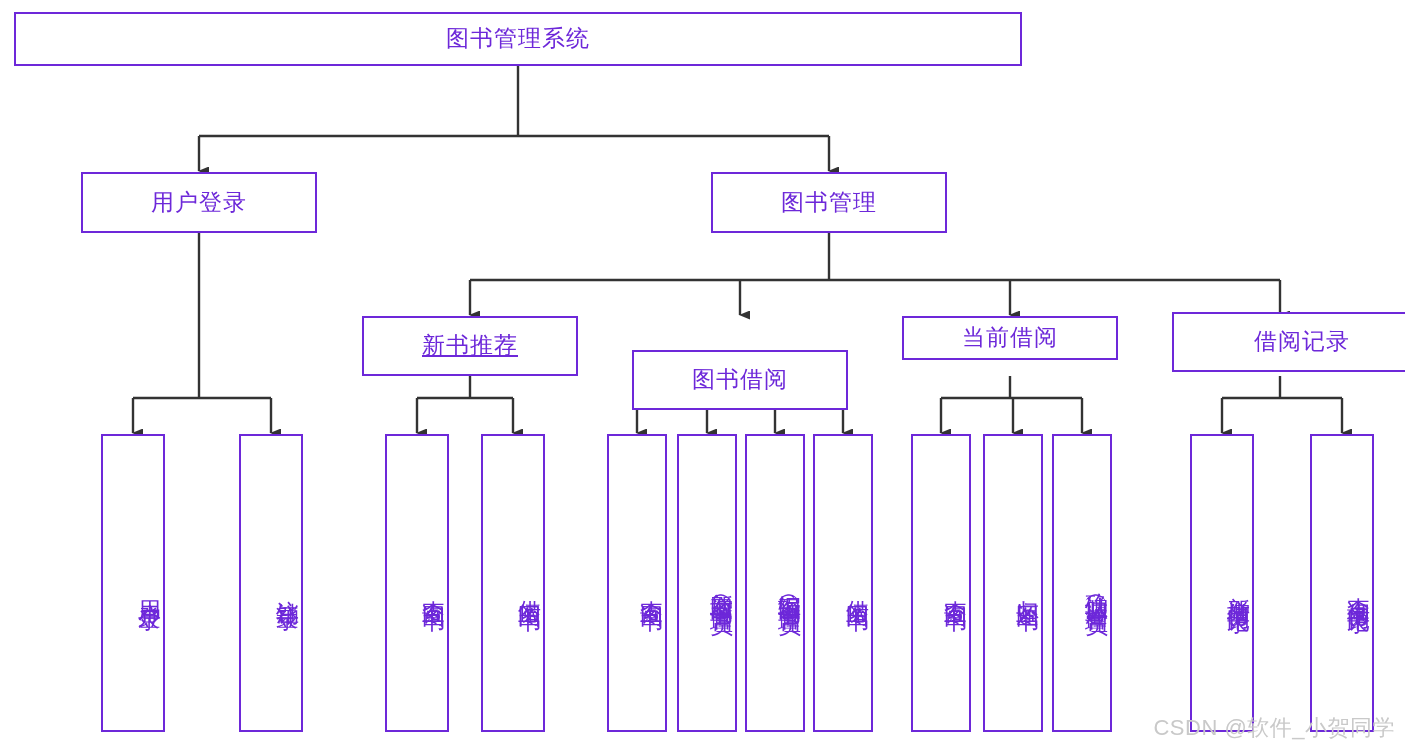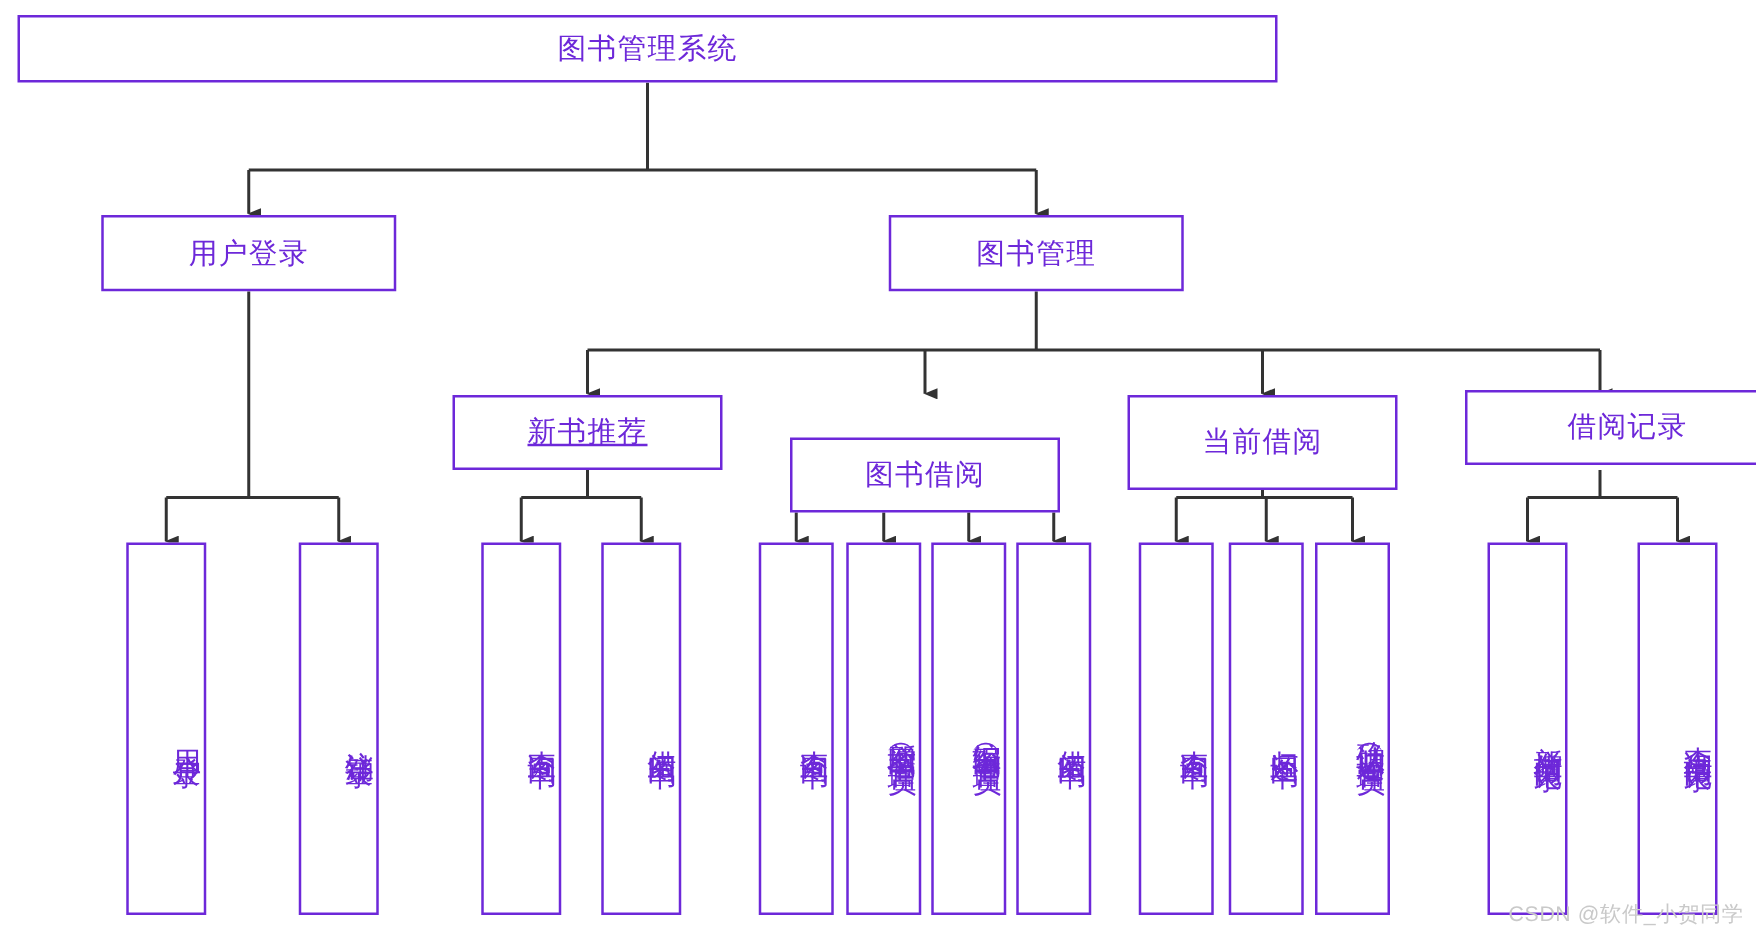--- a/index.html
+++ b/index.html
@@ -51,21 +51,21 @@
     justify-content: center;
   }
   .node-label {
     display: block;
     white-space: pre-wrap;
   }
   .watermark {
     position: absolute;
     right: 10px;
     bottom: 4px;
-    font-size: 17px;
+    font-size: 22px;
     color: #c9c9c9;
     letter-spacing: 0.5px;
     white-space: nowrap;
     user-select: none;
   }
 </style>
 </head>
 <body>
 
 <div id="canvas">
@@ -121,21 +121,21 @@
       </div>
       <div class="node horiz" style="left: 711px; top: 172px; width: 236px; height: 61px;">
         <span class="node-label">图书管理</span>
       </div>
       <div class="node horiz" style="left: 362px; top: 316px; width: 216px; height: 60px; text-decoration: underline;">
         <span class="node-label">新书推荐</span>
       </div>
       <div class="node horiz" style="left: 632px; top: 316px; width: 216px; height: 60px; margin-top: 34px;">
         <span class="node-label">图书借阅</span>
       </div>
-      <div class="node horiz" style="left: 902px; top: 316px; width: 216px; height: 76px;">
+      <div class="node horiz" style="left: 902px; top: 316px; width: 216px; height: 44px;">
         <span class="node-label">当前借阅</span>
       </div>
       <div class="node horiz" style="left: 1172px; top: 312px; width: 260px; height: 60px;">
         <span class="node-label">借阅记录</span>
       </div>
       <div class="node vert" style="left: 101px; top: 434px; width: 64px; height: 298px;">
         <span class="node-label">用户登录</span>
       </div>
       <div class="node vert" style="left: 239px; top: 434px; width: 64px; height: 298px;">
         <span class="node-label">注销登录</span>

